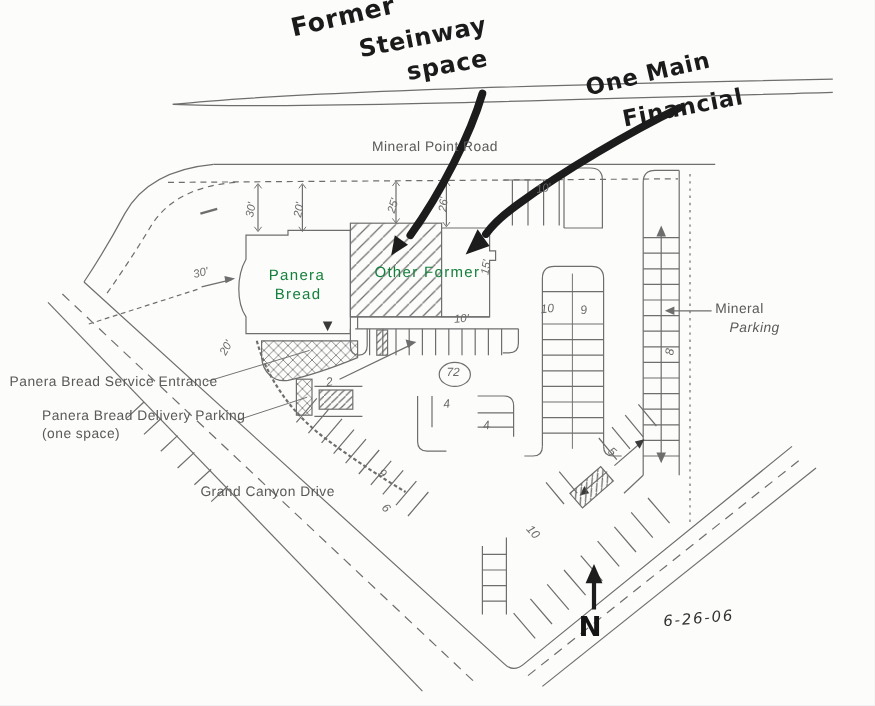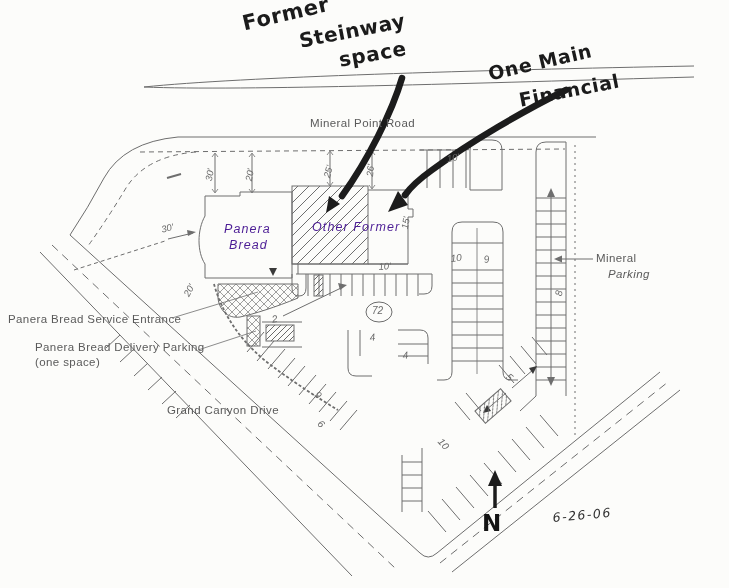--- a/index.html
+++ b/index.html
@@ -1,20 +1,20 @@
 <!DOCTYPE html>
 <html><head>
 <meta charset="utf-8">
 <style>
   html,body{margin:0;padding:0;background:#e9e9e9;}
   #plan{position:relative;width:729px;height:588px;background:#fcfcfa;overflow:hidden;
         font-family:"Liberation Sans",sans-serif;}
   #plan svg{position:absolute;left:0;top:0;}
   .lbl{position:absolute;color:#5a5a5a;font-size:11.5px;letter-spacing:.4px;white-space:nowrap;}
-  .big{font-size:12.5px;letter-spacing:1.1px;color:#4c1d95;font-style:italic;}
+  .big{font-size:12.5px;letter-spacing:1.1px;color:#15803d;}
   .dim{position:absolute;color:#6a6a6a;font-size:9.5px;transform-origin:left top;white-space:nowrap;font-style:italic;}
   .num{position:absolute;color:#6a6a6a;font-size:10px;font-style:italic;transform-origin:left top;white-space:nowrap;}
   .ink{position:absolute;color:#1b1b1b;font-weight:bold;font-size:20px;
        font-family:"DejaVu Sans",sans-serif;transform-origin:left top;letter-spacing:.6px;white-space:nowrap;}
   .date{position:absolute;color:#333;font-size:12.5px;font-style:italic;letter-spacing:1.5px;
         font-family:"DejaVu Sans",sans-serif;transform-origin:left top;}
   .north{position:absolute;color:#141414;font-weight:bold;font-size:23px;font-family:"DejaVu Sans",sans-serif;}
 </style>
 </head>
 <body>

